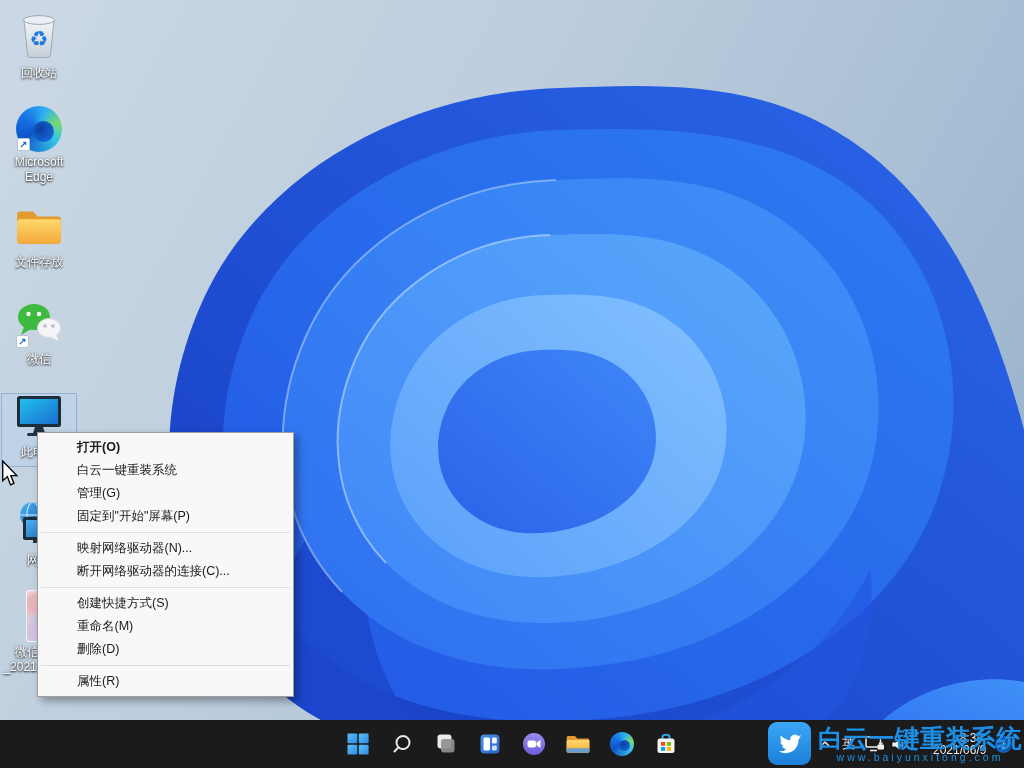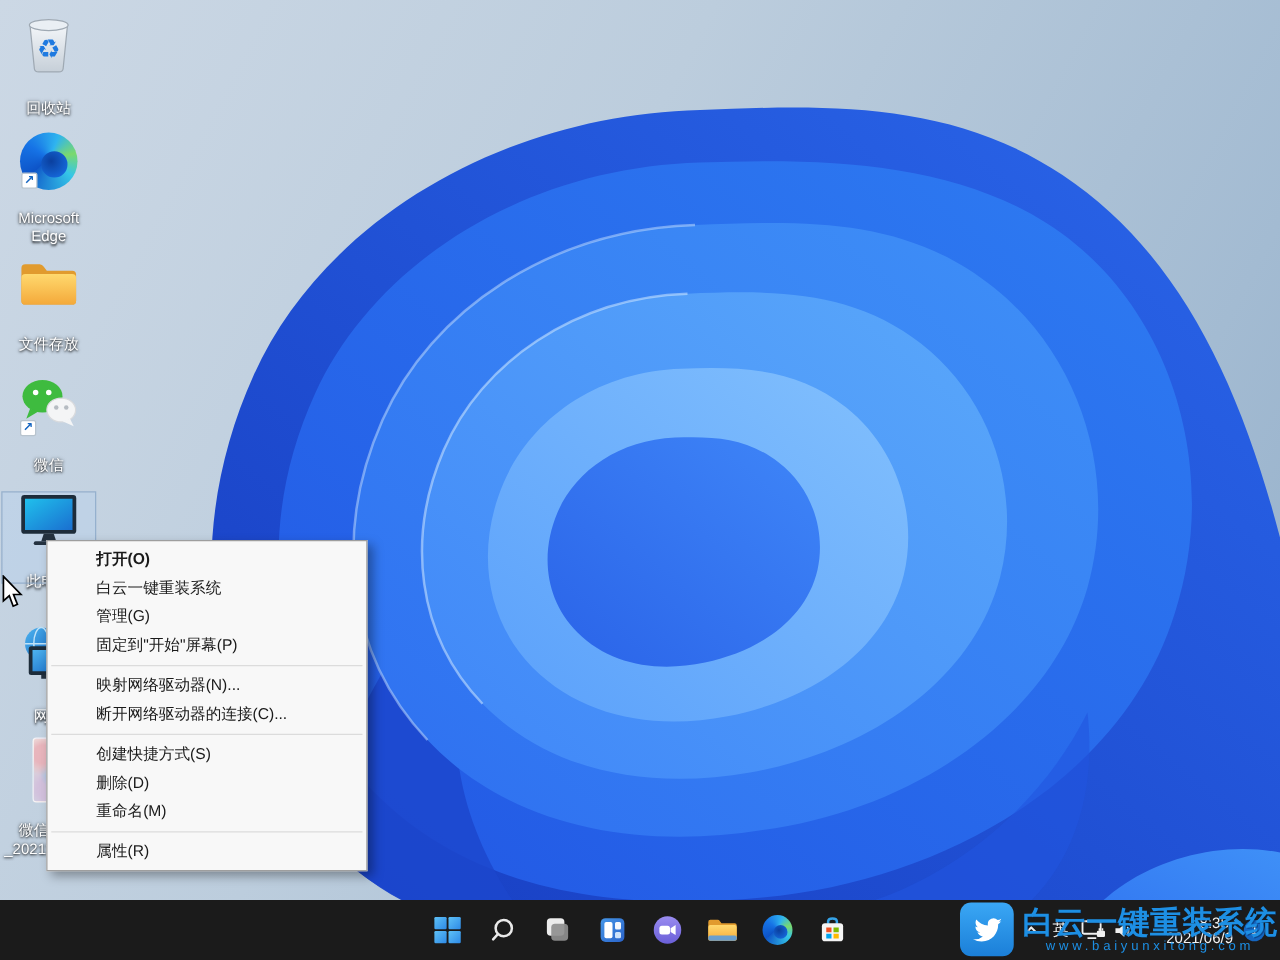--- a/index.html
+++ b/index.html
@@ -7,21 +7,21 @@
   body { font-family:"Liberation Sans","DejaVu Sans",sans-serif; position:relative; }
 
   
   .desktop { position:absolute; inset:0;
     background:linear-gradient(118deg,#ccd8e5 0%,#bccddd 40%,#a3bbd2 78%,#93aec9 100%); }
   .wallpaper-svg { position:absolute; inset:0; }
 
   
   .dicon { position:absolute; left:2px; width:74px; display:flex; flex-direction:column;
     align-items:center; z-index:2; cursor:default; }
-  .dicon .lbl { margin-top:15px; font-size:12px; line-height:1.22; color:#fff; text-align:center;
+  .dicon .lbl { margin-top:3px; font-size:12px; line-height:1.22; color:#fff; text-align:center;
     text-shadow:0 1px 2px rgba(0,0,0,.85), 0 0 3px rgba(0,0,0,.5); }
   .dicon.selected { background:rgba(185,210,235,.50); outline:1px solid rgba(125,158,195,.65); }
   .badge-shortcut { position:absolute; left:1px; bottom:1px; width:13px; height:13px;
     background:#fff; border-radius:2px; border:1px solid #b8c4ce; color:#1565c0;
     font-size:10px; line-height:11px; text-align:center; font-weight:bold; }
   .icwrap { position:relative; }
   .edge-circle { width:46px; height:46px; border-radius:50%;
     background:conic-gradient(from 230deg at 52% 45%, #0d53c7, #1673e6 20%, #2fb4ef 42%, #7ad96e 58%, #35c6e8 72%, #1059c9 100%); position:relative; }
   .edge-circle::after { content:""; position:absolute; left:17px; top:15px; width:21px; height:21px;
     border-radius:50%; background:radial-gradient(circle at 38% 38%, #0a3f9e, #1566d8 75%); }
@@ -227,22 +227,22 @@
   <div class="ctx-menu">
     <div class="ctx-item bold">打开(O)</div>
     <div class="ctx-item">白云一键重装系统</div>
     <div class="ctx-item">管理(G)</div>
     <div class="ctx-item">固定到"开始"屏幕(P)</div>
     <div class="ctx-sep"></div>
     <div class="ctx-item">映射网络驱动器(N)...</div>
     <div class="ctx-item">断开网络驱动器的连接(C)...</div>
     <div class="ctx-sep"></div>
     <div class="ctx-item">创建快捷方式(S)</div>
+    <div class="ctx-item">重命名(M)</div>
     <div class="ctx-item">删除(D)</div>
-    <div class="ctx-item">重命名(M)</div>
     <div class="ctx-sep"></div>
     <div class="ctx-item">属性(R)</div>
   </div>
 
   <div class="cursor">
     <svg width="18" height="27" viewBox="0 0 17 26">
       <path d="M1.5 1 L1.5 20 L6 16 L9 24 L12.3 22.6 L9.3 15 L15 15 Z" fill="#fff" stroke="#000" stroke-width="1.3"></path>
     </svg>
   </div>
 

